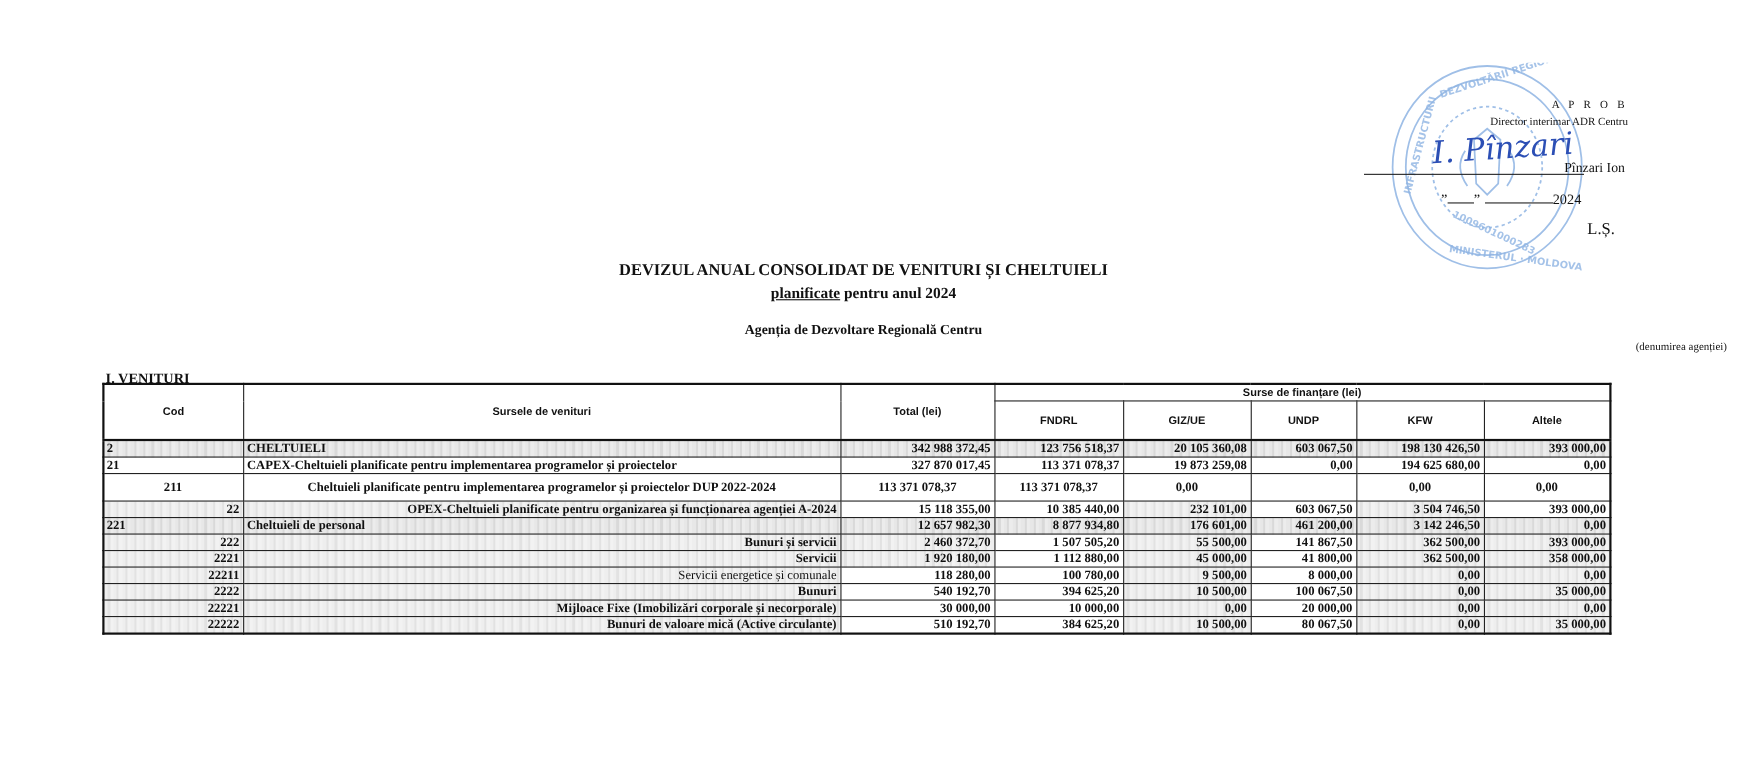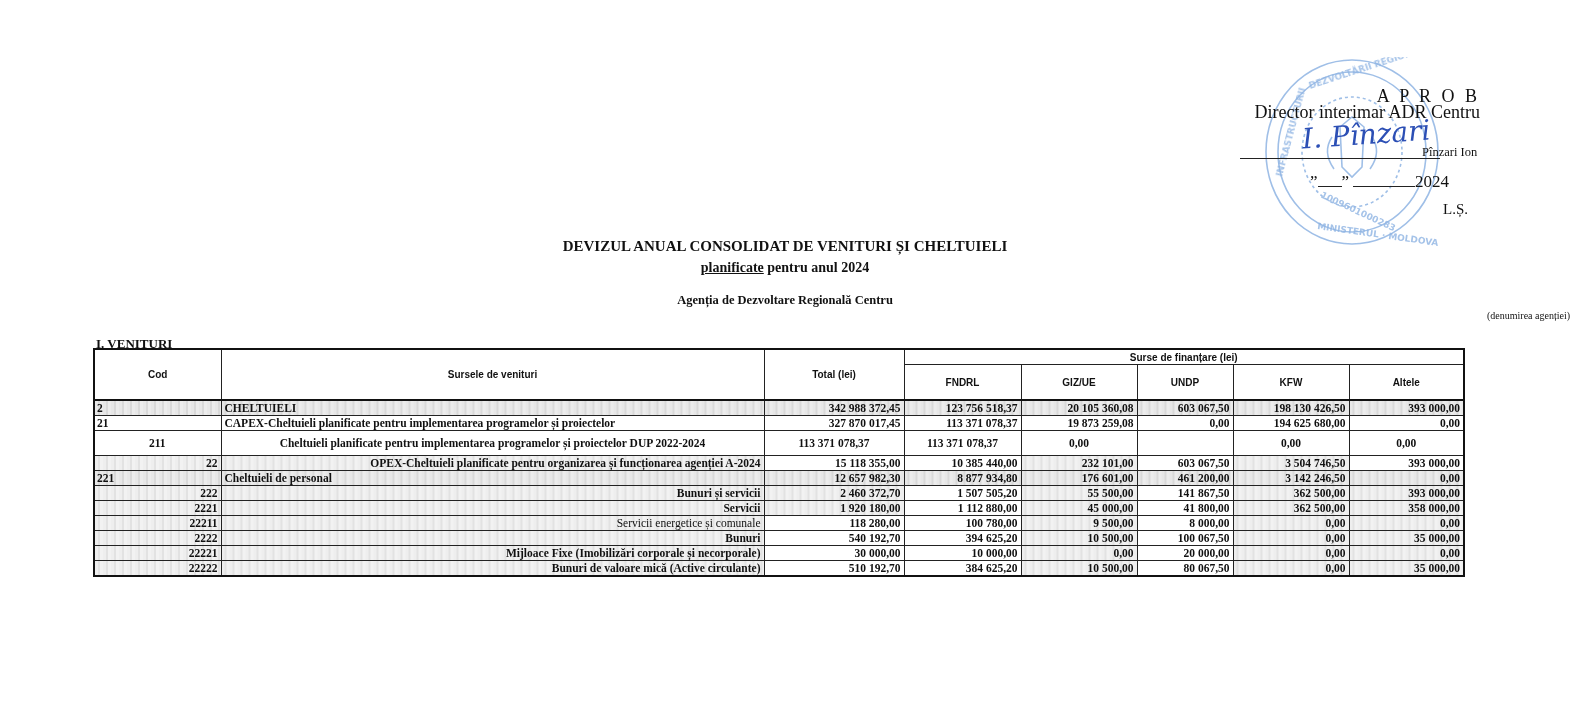--- a/index.html
+++ b/index.html
@@ -1,28 +1,28 @@
 <!DOCTYPE html>
 <html><head>
 <meta charset="utf-8">
 <style>
   html, body { margin: 0; padding: 0; background: #ffffff; }
   body { width: 1590px; height: 707px; position: relative; overflow: hidden;
          font-family: "Liberation Serif", "DejaVu Serif", serif; color: #111; }
 
   
   .stamp { position: absolute; left: 1262px; top: 57px; width: 180px; height: 190px; }
-  .approve { position: absolute; right: 110px; top: 88px; text-align: right; font-size: 18px; line-height: 16px; }
+  .approve { position: absolute; right: 110px; top: 88px; text-align: right; font-size: 10px; line-height: 16px; }
   .approve .aprob { letter-spacing: 3px; }
   .approve .row { white-space: nowrap; }
   .sigline { position: absolute; left: 1240px; top: 158px; width: 200px; border-top: 1px solid #222; }
   .signame { position: absolute; left: 1422px; top: 145px; font-size: 12.5px; }
   .signature { position: absolute; left: 1302px; top: 118px; font-family: "DejaVu Serif", serif; font-style: italic;
                font-size: 28px; color: #2c4fb5; transform: rotate(-4deg); }
-  .dateline { position: absolute; left: 1310px; top: 172px; font-size: 17px; white-space: nowrap; }
+  .dateline { position: absolute; left: 1310px; top: 172px; font-size: 13px; white-space: nowrap; }
   .dateline .blank { display: inline-block; border-bottom: 1px solid #222; height: 12px; vertical-align: baseline; }
   .ls { position: absolute; left: 1443px; top: 201px; font-size: 15px; }
 
   
   .title { position: absolute; left: 0; width: 1570px; text-align: center; font-weight: bold; font-size: 15px; }
   .t1 { top: 238px; }
   .t2 { top: 260px; font-size: 14px; }
   .t2 u { text-decoration: underline; }
   .agency { position: absolute; left: 0; width: 1570px; top: 293px; text-align: center; font-weight: bold; font-size: 12.5px; }
   .agency-sub { position: absolute; left: 0; width: 1570px; top: 310px; text-align: right; font-size: 10px; }

